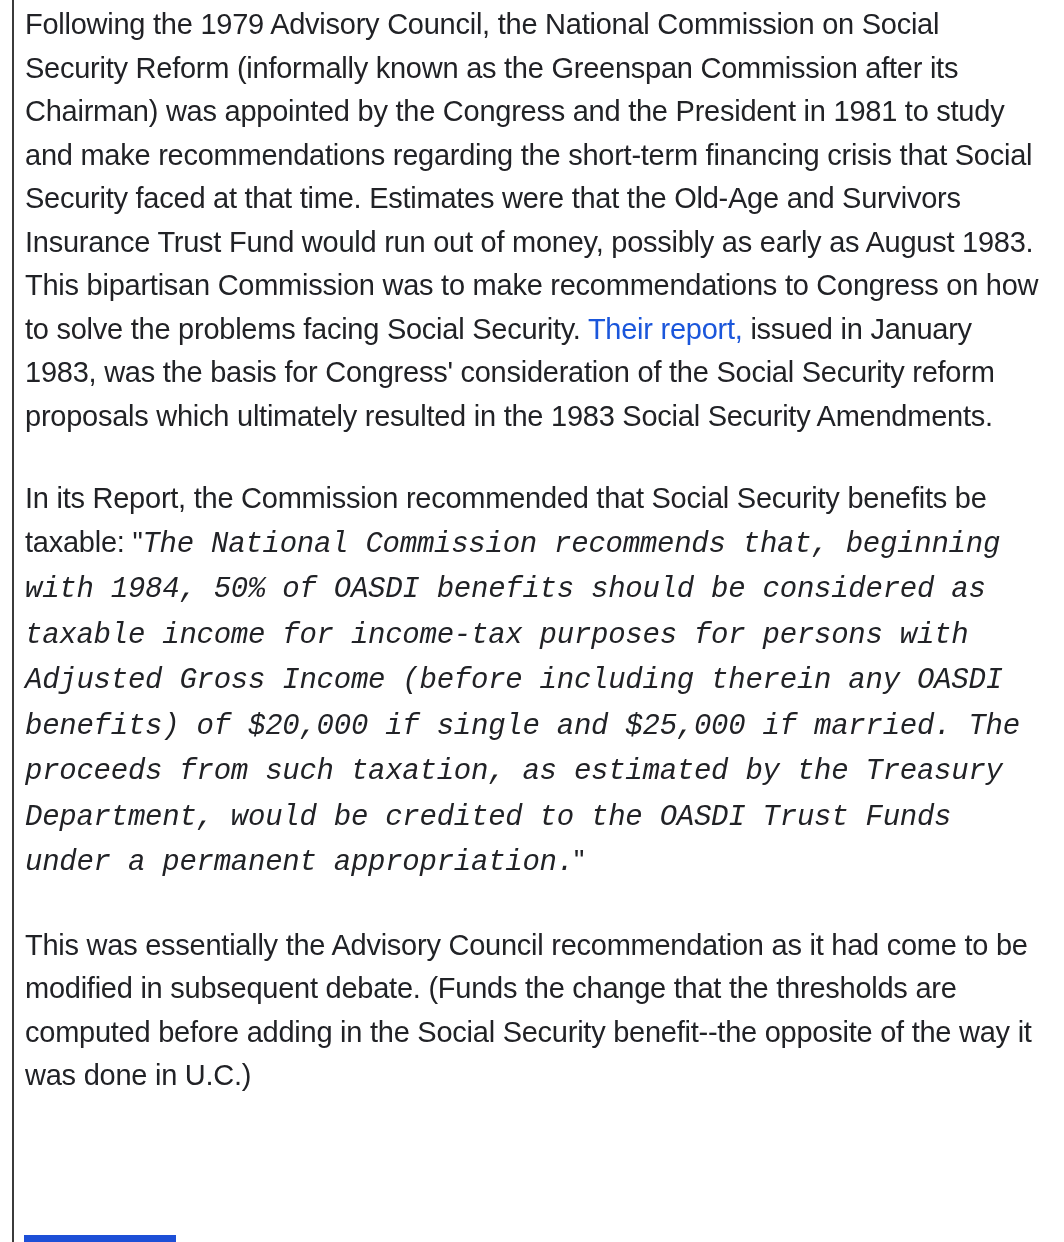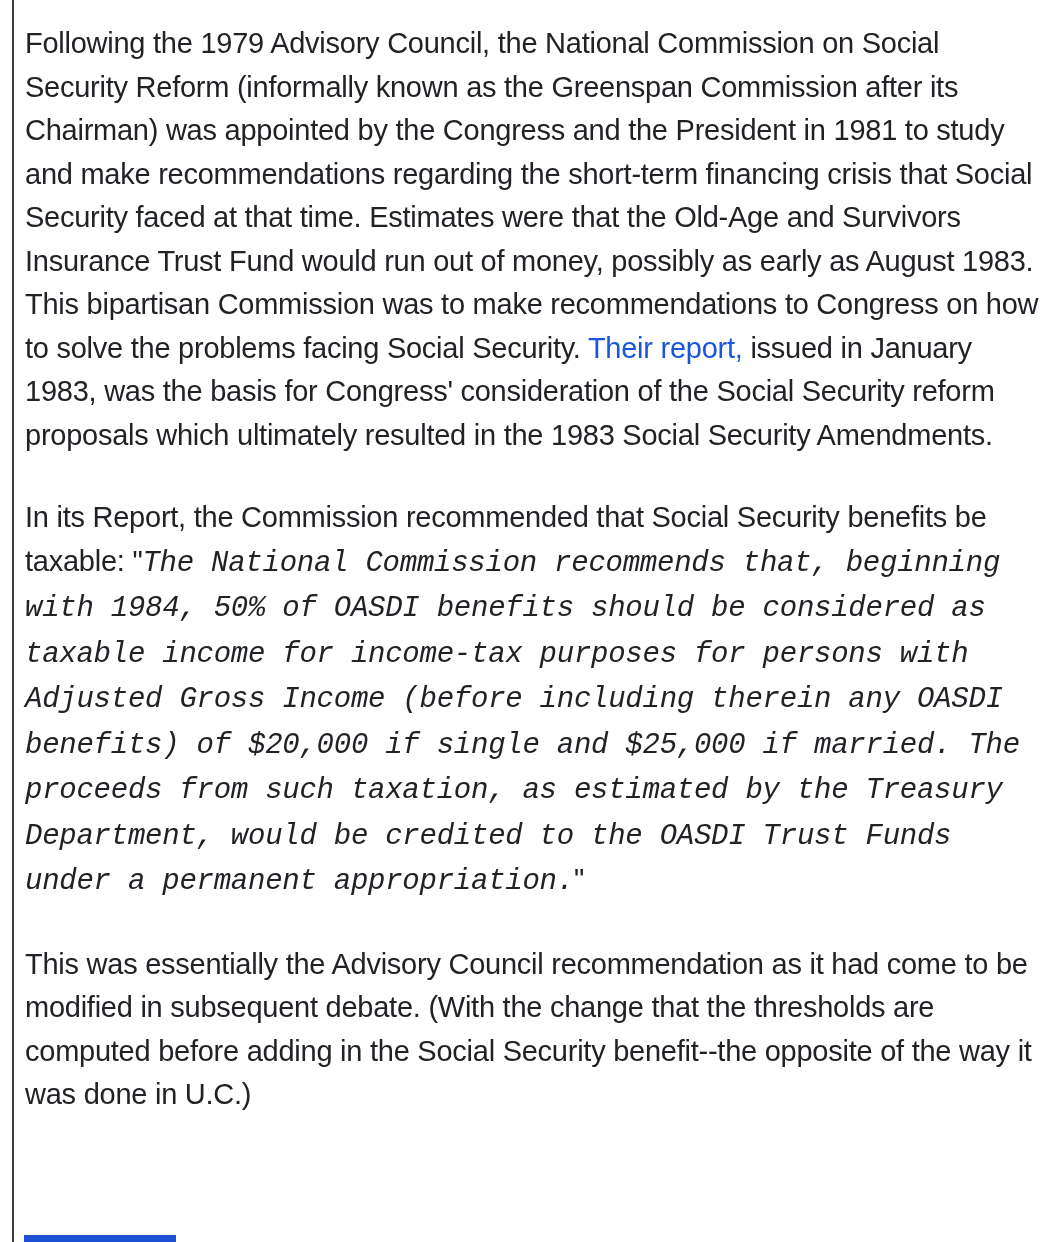--- a/index.html
+++ b/index.html
@@ -25,21 +25,21 @@
     top: 0;
     bottom: 0;
     width: 2px;
     background: #3b3b3b;
   }
   .content {
     position: absolute;
     left: 25px;
     top: 0;
     width: 1016px;
-    padding-top: 22px;
+    padding-top: 3px;
     font-family: "Liberation Sans", sans-serif;
     font-size: 29px;
     line-height: 43.5px;
     letter-spacing: -0.25px;
     color: #212226;
   }
   .content p {
     margin: 0 0 39px 0;
   }
   .content a.inline-link {
@@ -71,20 +71,20 @@
   <article class="content" style="color: rgb(33, 34, 38);">
 
     <p>
       <span>Following the 1979 Advisory Council, the National Commission on Social Security Reform (informally known as the Greenspan Commission after its Chairman) was appointed by the Congress and the President in 1981 to study and make recommendations regarding the short-term financing crisis that Social Security faced at that time. Estimates were that the Old-Age and Survivors Insurance Trust Fund would run out of money, possibly as early as August 1983. This bipartisan Commission was to make recommendations to Congress on how to solve the problems facing Social Security. </span><a class="inline-link" style="color: rgb(26, 86, 219);">Their report,</a><span> issued in January 1983, was the basis for Congress' consideration of the Social Security reform proposals which ultimately resulted in the 1983 Social Security Amendments.</span>
     </p>
 
     <p>
       <span>In its Report, the Commission recommended that Social Security benefits be taxable: "</span><em>The National Commission recommends that, beginning with 1984, 50% of OASDI benefits should be considered as taxable income for income-tax purposes for persons with Adjusted Gross Income (before including therein any OASDI benefits) of $20,000 if single and $25,000 if married. The proceeds from such taxation, as estimated by the Treasury Department, would be credited to the OASDI Trust Funds under a permanent appropriation.</em><span>"</span>
     </p>
 
-    <p>This was essentially the Advisory Council recommendation as it had come to be modified in subsequent debate. (With the change that the thresholds are computed before adding in the Social Security benefit--the opposite of the way it was done in U.C.)</p>
+    <p>This was essentially the Advisory Council recommendation as it had come to be modified in subsequent debate. (Funds the change that the thresholds are computed before adding in the Social Security benefit--the opposite of the way it was done in U.C.)</p>
 
 
   </article>
 
   <div class="bottom-cutoff-bar" style="background: rgb(29, 79, 215);"></div>
 
 </div>
 
 </body></html>

